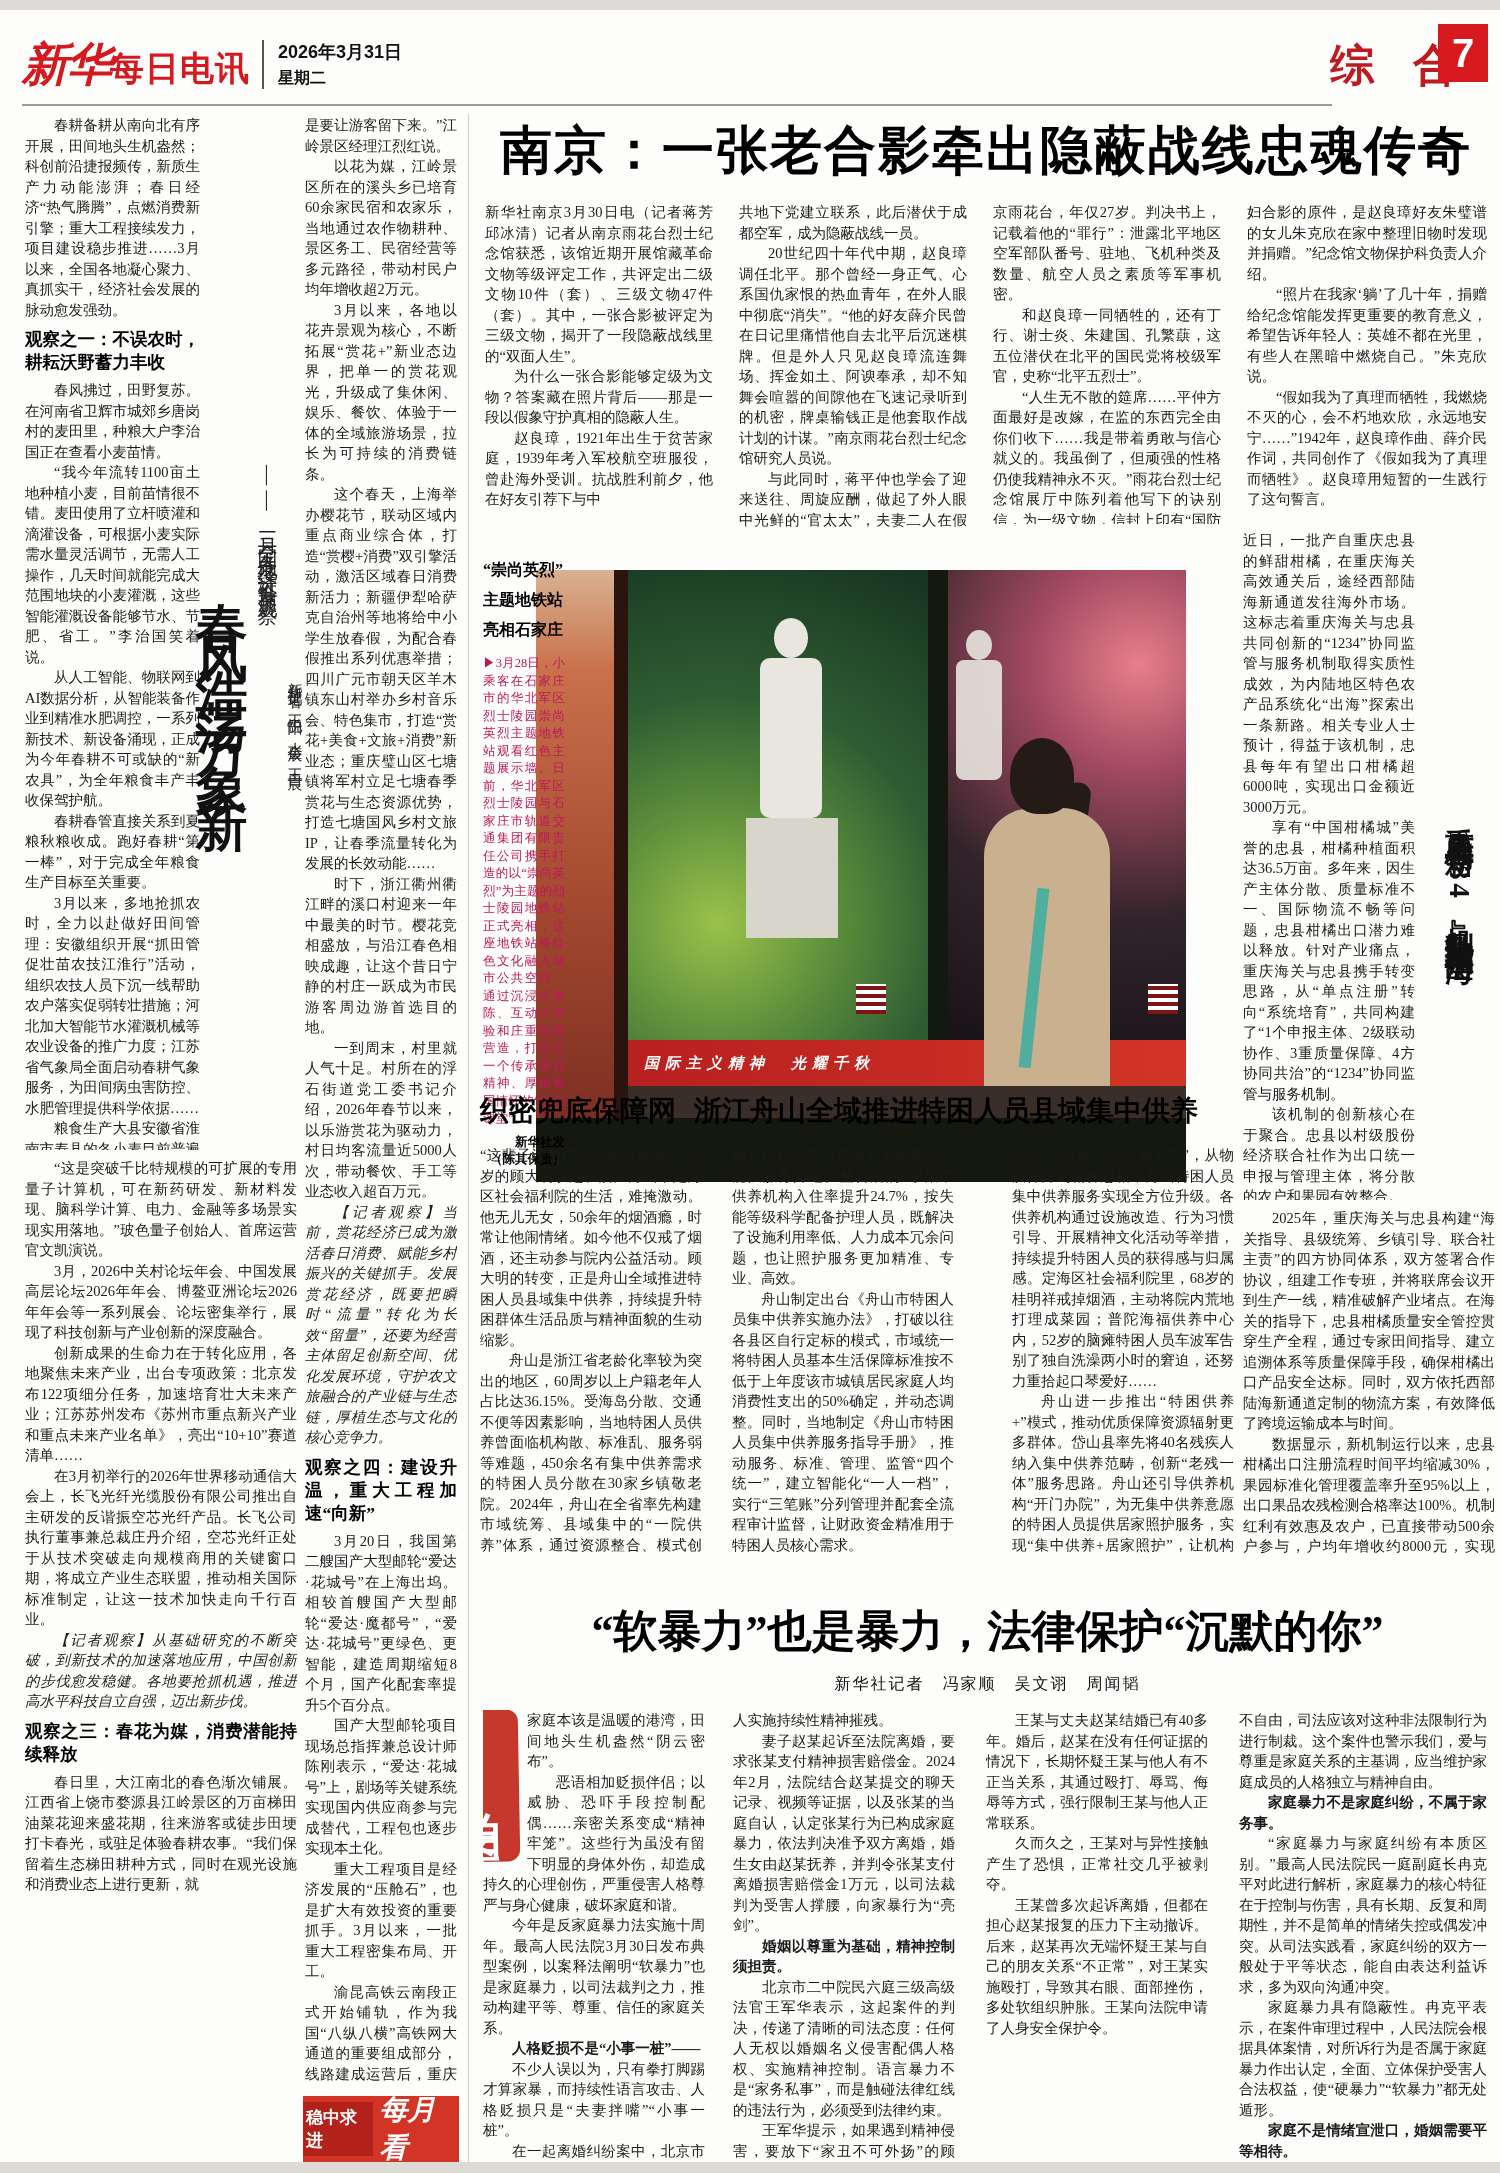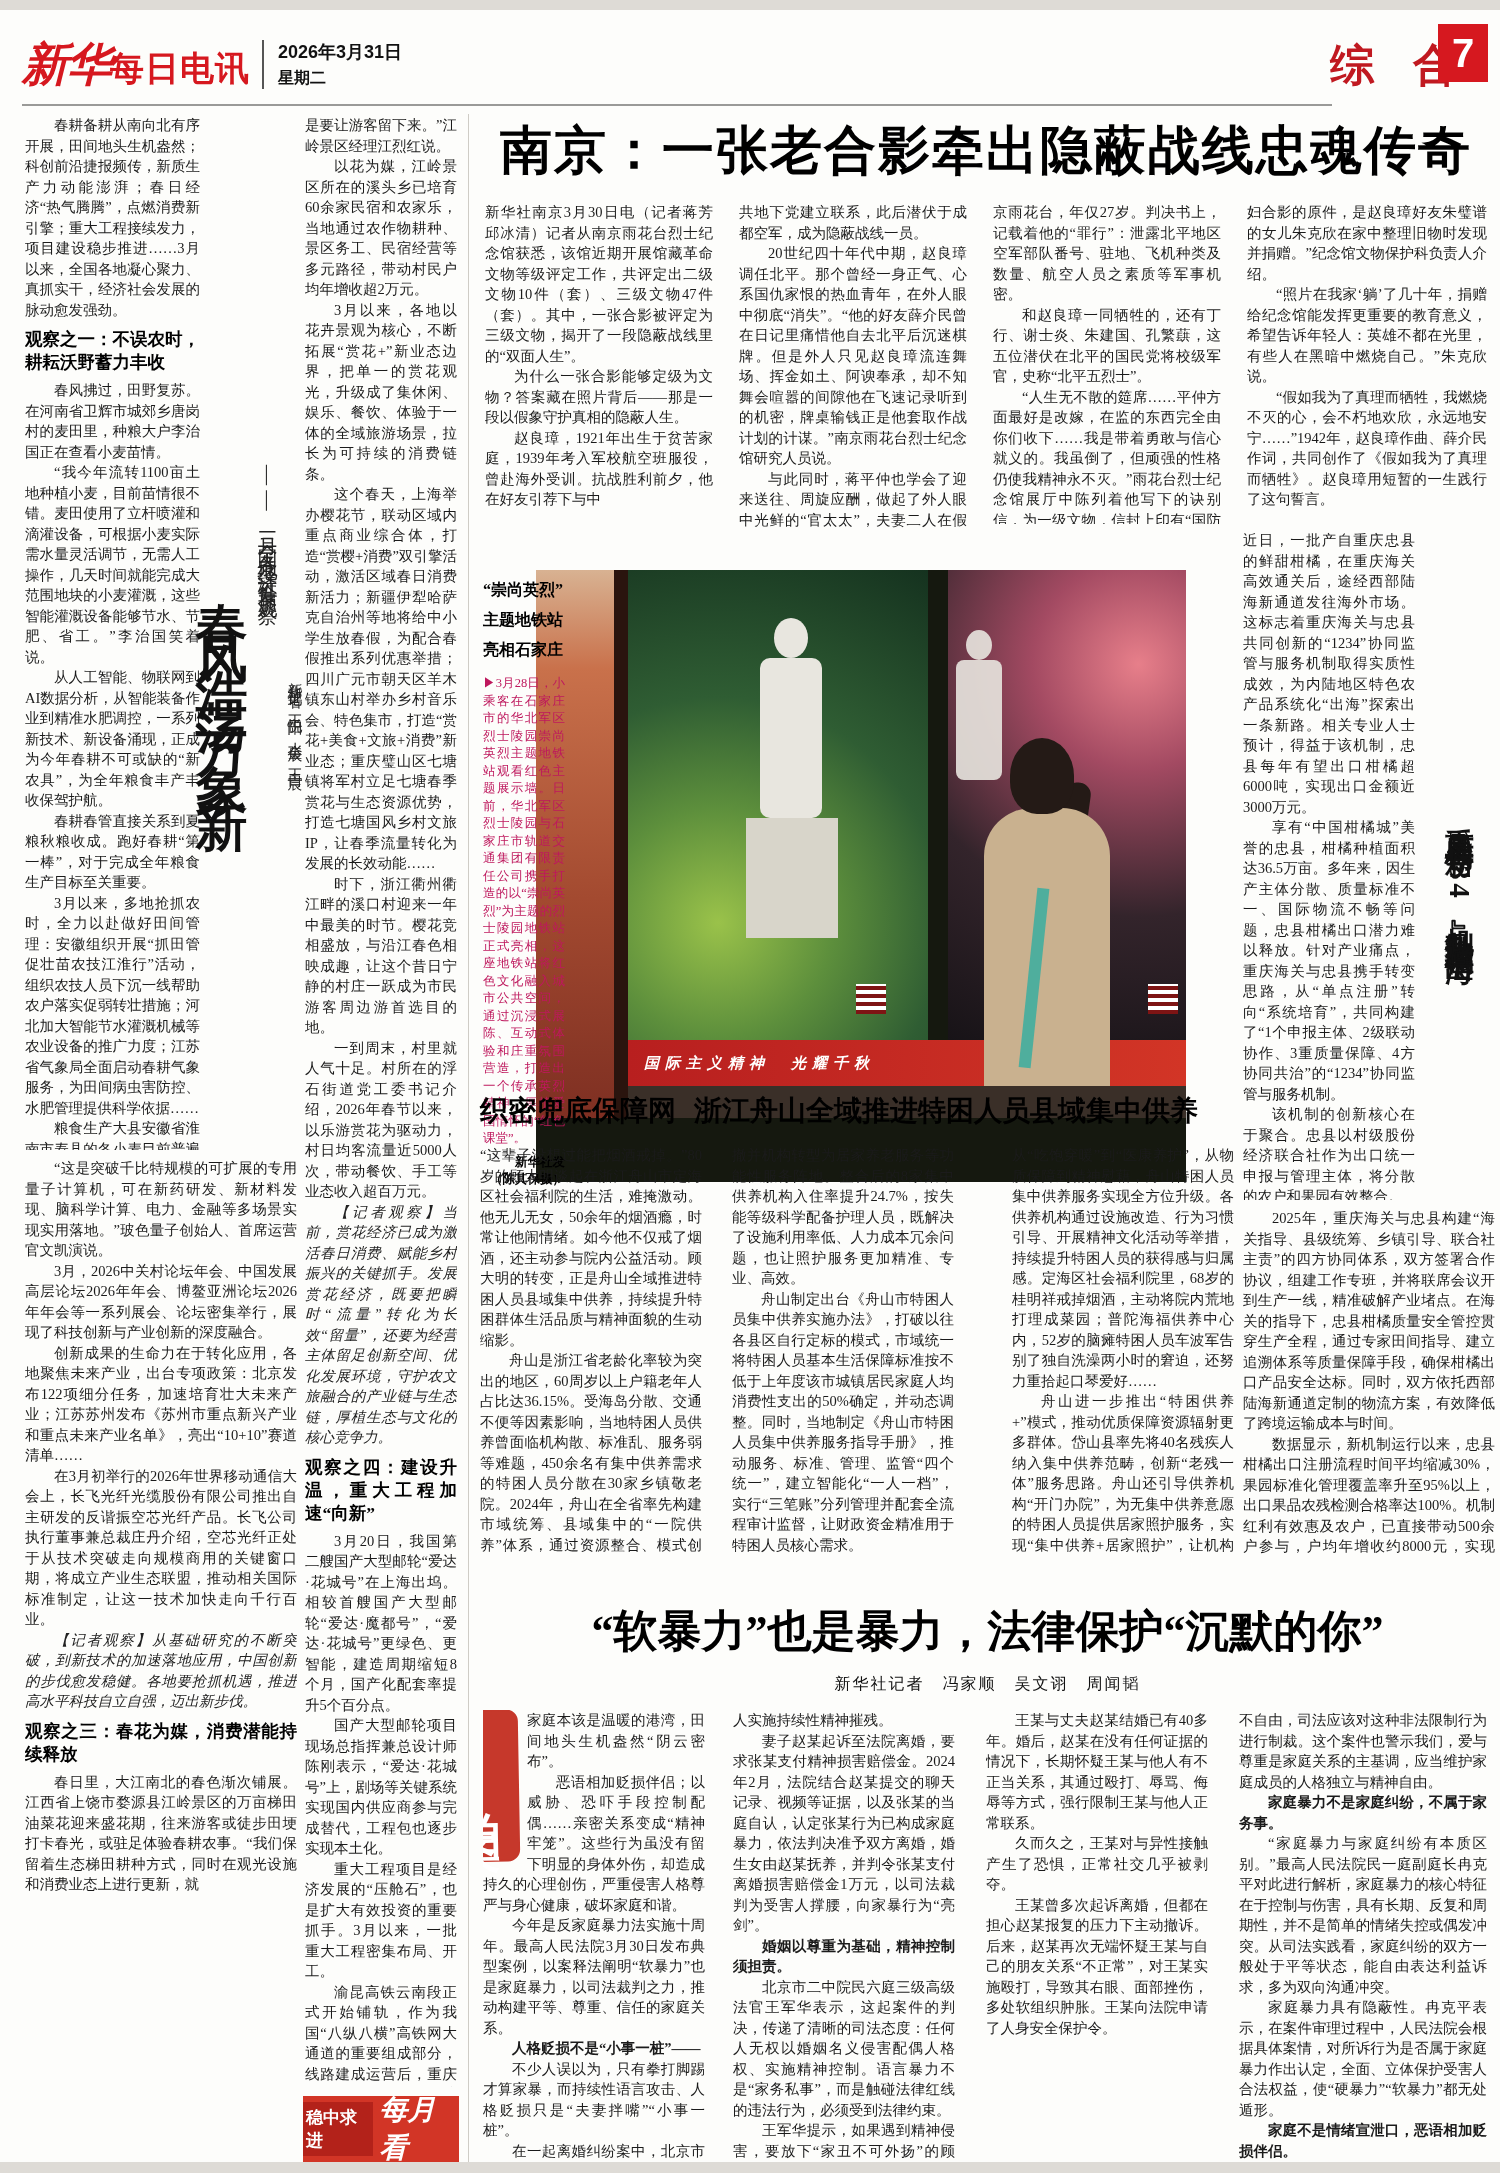--- a/index.html
+++ b/index.html
@@ -44,21 +44,21 @@
   .ph-strip{position:absolute;left:92px;top:470px;width:558px;height:46px;background:linear-gradient(90deg,#b81f1f,#d23526);color:#fff;font-size:15px;font-style:italic;font-weight:bold;line-height:46px;letter-spacing:6px;padding-left:16px;box-sizing:border-box;}
   .qr{position:absolute;width:30px;height:30px;background:
       repeating-linear-gradient(0deg,#7e1414 0 4px,#fff 4px 8px),
       repeating-linear-gradient(90deg,#7e1414 0 4px,rgba(255,255,255,.5) 4px 8px);}
   .girl-body{position:absolute;left:448px;top:238px;width:126px;height:310px;background:#c9b18f;border-radius:48px 48px 0 0;}
   .girl-head{position:absolute;left:474px;top:168px;width:64px;height:76px;background:#241a16;border-radius:50% 50% 42% 42%;}
   .girl-pony{position:absolute;left:520px;top:212px;width:26px;height:150px;background:#241a16;border-radius:12px;transform:rotate(8deg);}
   .girl-strap{position:absolute;left:492px;top:318px;width:12px;height:180px;background:#4fae9d;transform:rotate(6deg);}
   .ph-floor{position:absolute;left:92px;top:516px;width:558px;height:32px;background:#3a2f28;}
   
-  #cap{left:483px;top:545px;width:82px;height:532px;margin-top:20px;}
+  #cap{left:483px;top:545px;width:82px;height:532px;}
   .cap-title{font-size:16px;font-weight:900;color:#000;line-height:30px;margin-bottom:10px;}
   .cap-body{font-size:12.5px;line-height:17.5px;text-align:justify;color:#be185d;}
   .cap-credit{font-size:12.5px;font-weight:bold;text-align:right;margin-top:6px;}
   
   #zs-headline{left:480px;top:1082px;width:755px;height:42px;font-size:28px;font-weight:900;color:#000;white-space:nowrap;}
   #zs-headline .hl2{margin-left:18px;}
   
   #cq-title{left:1422px;top:532px;width:58px;height:660px;writing-mode:vertical-rl;font-size:29px;font-weight:900;color:#111;letter-spacing:0.12em;text-align:center;}
   
   #sv-headline{left:480px;top:1592px;width:1015px;height:60px;font-size:44px;font-weight:900;text-align:center;color:#000;}
@@ -232,18 +232,18 @@
   <div class="abs coltext" style="left:986px;top:1700px;width:222px;height:462px;">
       <div class="it-p">王某与丈夫赵某结婚已有40多年。婚后，赵某在没有任何证据的情况下，长期怀疑王某与他人有不正当关系，其通过殴打、辱骂、侮辱等方式，强行限制王某与他人正常联系。</div>
       <div class="it-p">久而久之，王某对与异性接触产生了恐惧，正常社交几乎被剥夺。</div>
       <div class="it-p">王某曾多次起诉离婚，但都在担心赵某报复的压力下主动撤诉。后来，赵某再次无端怀疑王某与自己的朋友关系“不正常”，对王某实施殴打，导致其右眼、面部挫伤，多处软组织肿胀。王某向法院申请了人身安全保护令。</div>
     </div>
   <div class="abs coltext" style="left:1239px;top:1700px;width:248px;height:462px;">
       <div class="it-cont">不自由，司法应该对这种非法限制行为进行制裁。这个案件也警示我们，爱与尊重是家庭关系的主基调，应当维护家庭成员的人格独立与精神自由。</div>
       <div class="it-lead">家庭暴力不是家庭纠纷，不属于家务事。</div>
       <div class="it-p">“家庭暴力与家庭纠纷有本质区别。”最高人民法院民一庭副庭长冉克平对此进行解析，家庭暴力的核心特征在于控制与伤害，具有长期、反复和周期性，并不是简单的情绪失控或偶发冲突。从司法实践看，家庭纠纷的双方一般处于平等状态，能自由表达利益诉求，多为双向沟通冲突。</div>
       <div class="it-p">家庭暴力具有隐蔽性。冉克平表示，在案件审理过程中，人民法院会根据具体案情，对所诉行为是否属于家庭暴力作出认定，全面、立体保护受害人合法权益，使“硬暴力”“软暴力”都无处遁形。</div>
-      <div class="it-lead">家庭不是情绪宣泄口，恶语相加贬损伴侣。</div>
+      <div class="it-lead">家庭不是情绪宣泄口，婚姻需要平等相待。</div>
       <div class="it-p">任何以侮辱、恐吓、胁迫方式侵害配偶权益的行为，都应被坚决抵制。请记住：暴力之下，沉默不是保护，而是纵容。面对家庭暴力威胁时，要拿起法律武器维护自身合法权益。让我们携起手来，对任何形式的家庭暴力说“不”，让每一个家庭都是安全的港湾。</div>
     </div>
 
 </div>
 <div id="footer-strip"></div>
 
 </body></html>

